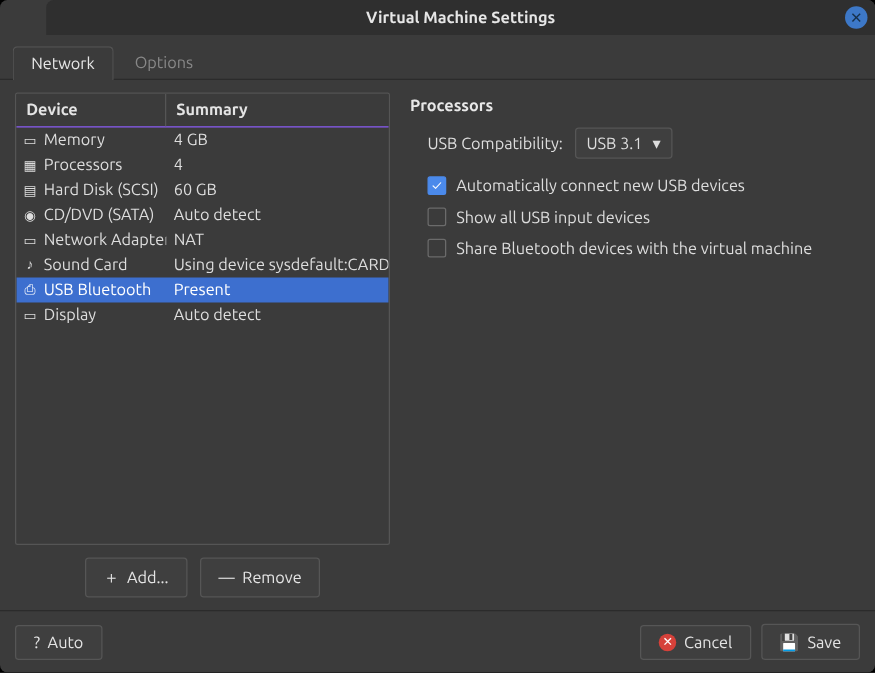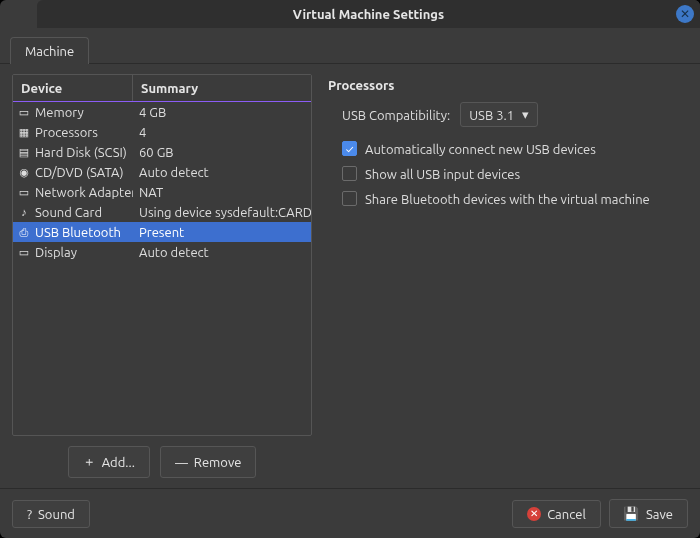--- a/index.html
+++ b/index.html
@@ -41,21 +41,22 @@
 <body>
 
 <div class="window">
 
   <div class="titlebar">
     <span class="title">Virtual Machine Settings</span>
     <span class="close">✕</span>
   </div>
 
   <div class="tabs">
-    <div class="tab active">Machine</div>
+    <div class="tab active">Network</div>
+    <div class="tab">Options</div>
   </div>
 
   <div class="content">
 
     <div class="left">
       <div class="device-table">
         <div class="dt-header">
           <div class="col col1">Device</div>
           <div class="col col2">Summary</div>
         </div>
@@ -155,21 +156,21 @@
         <span class="cbox"></span>
         <span>Share Bluetooth devices with the virtual machine</span>
       </div>
     </div>
 
   </div>
 
   <div class="bottom">
     <button class="btn">
       <span>?</span>
-      <span>Sound</span>
+      <span>Auto</span>
     </button>
     <span class="spacer"></span>
     <button class="btn" style="margin-right:8px;">
       <span class="cancel-ico">✕</span>
       <span>Cancel</span>
     </button>
     <button class="btn">
       <span>💾</span>
       <span>Save</span>
     </button>

